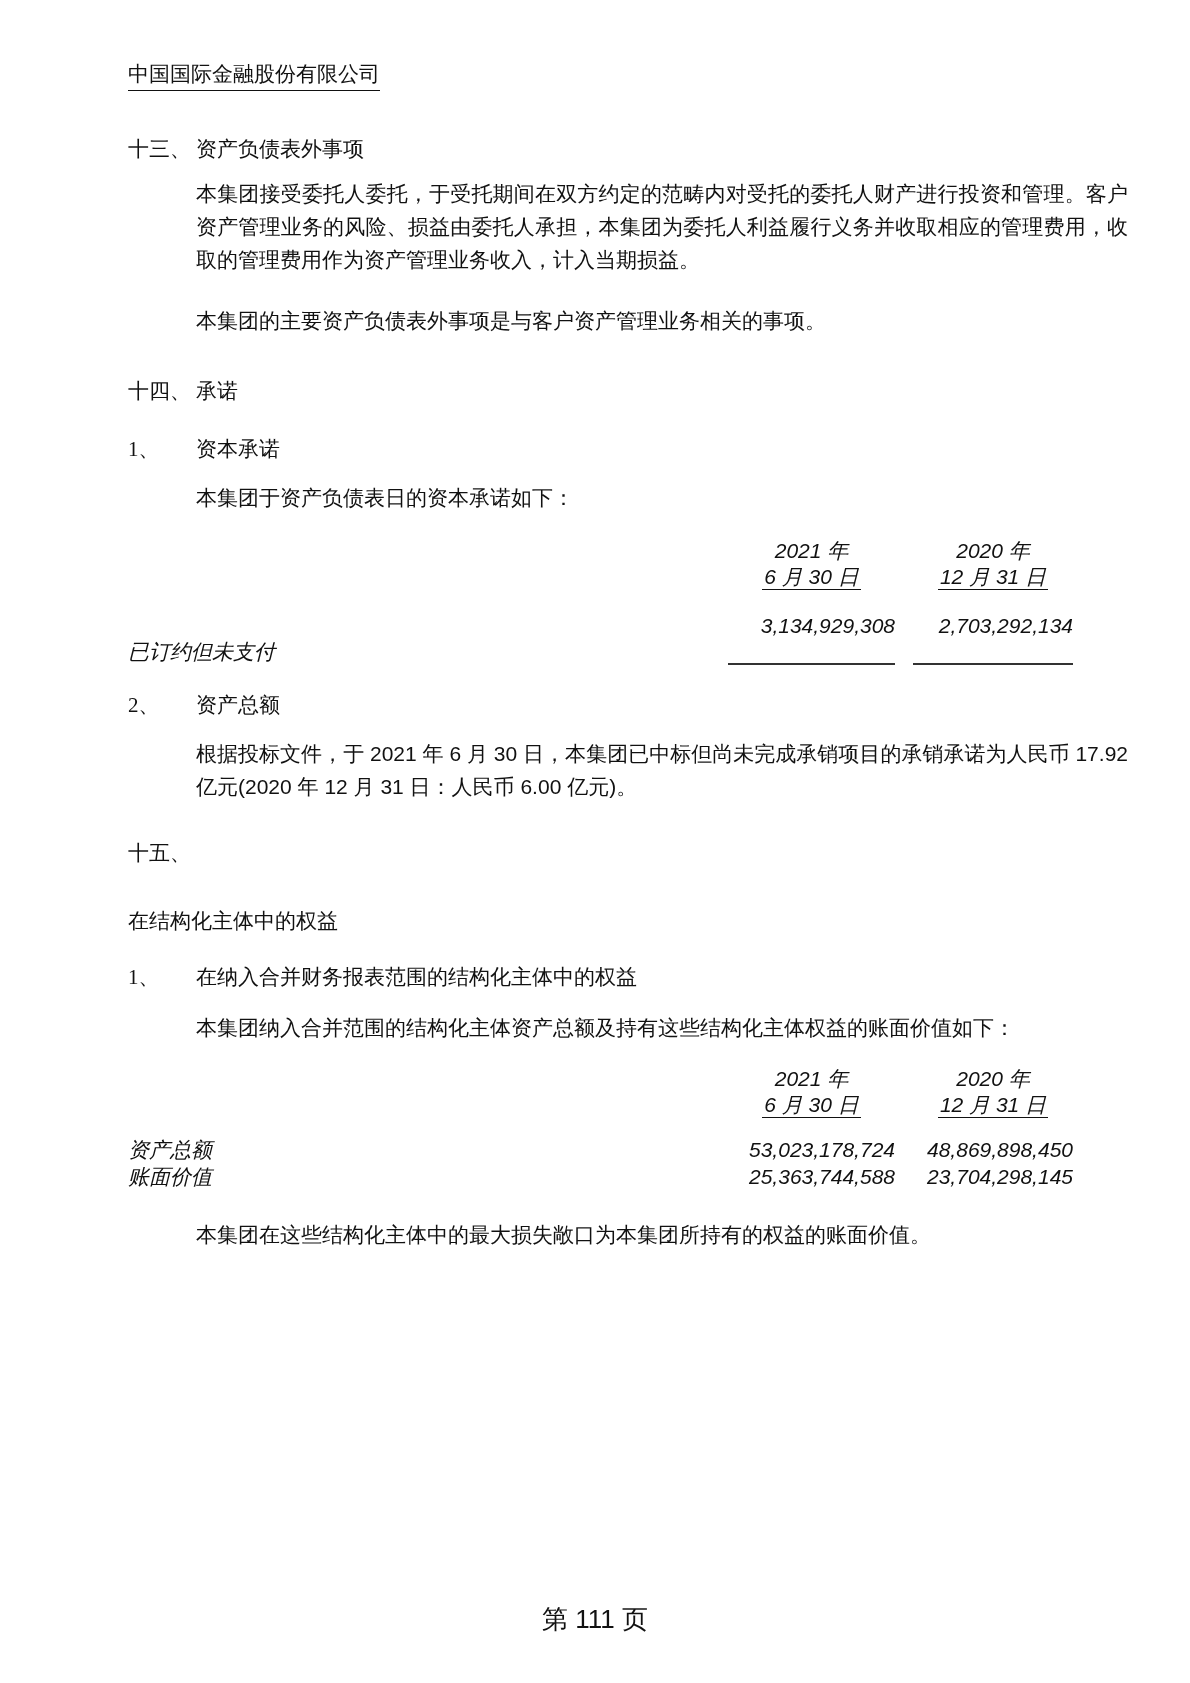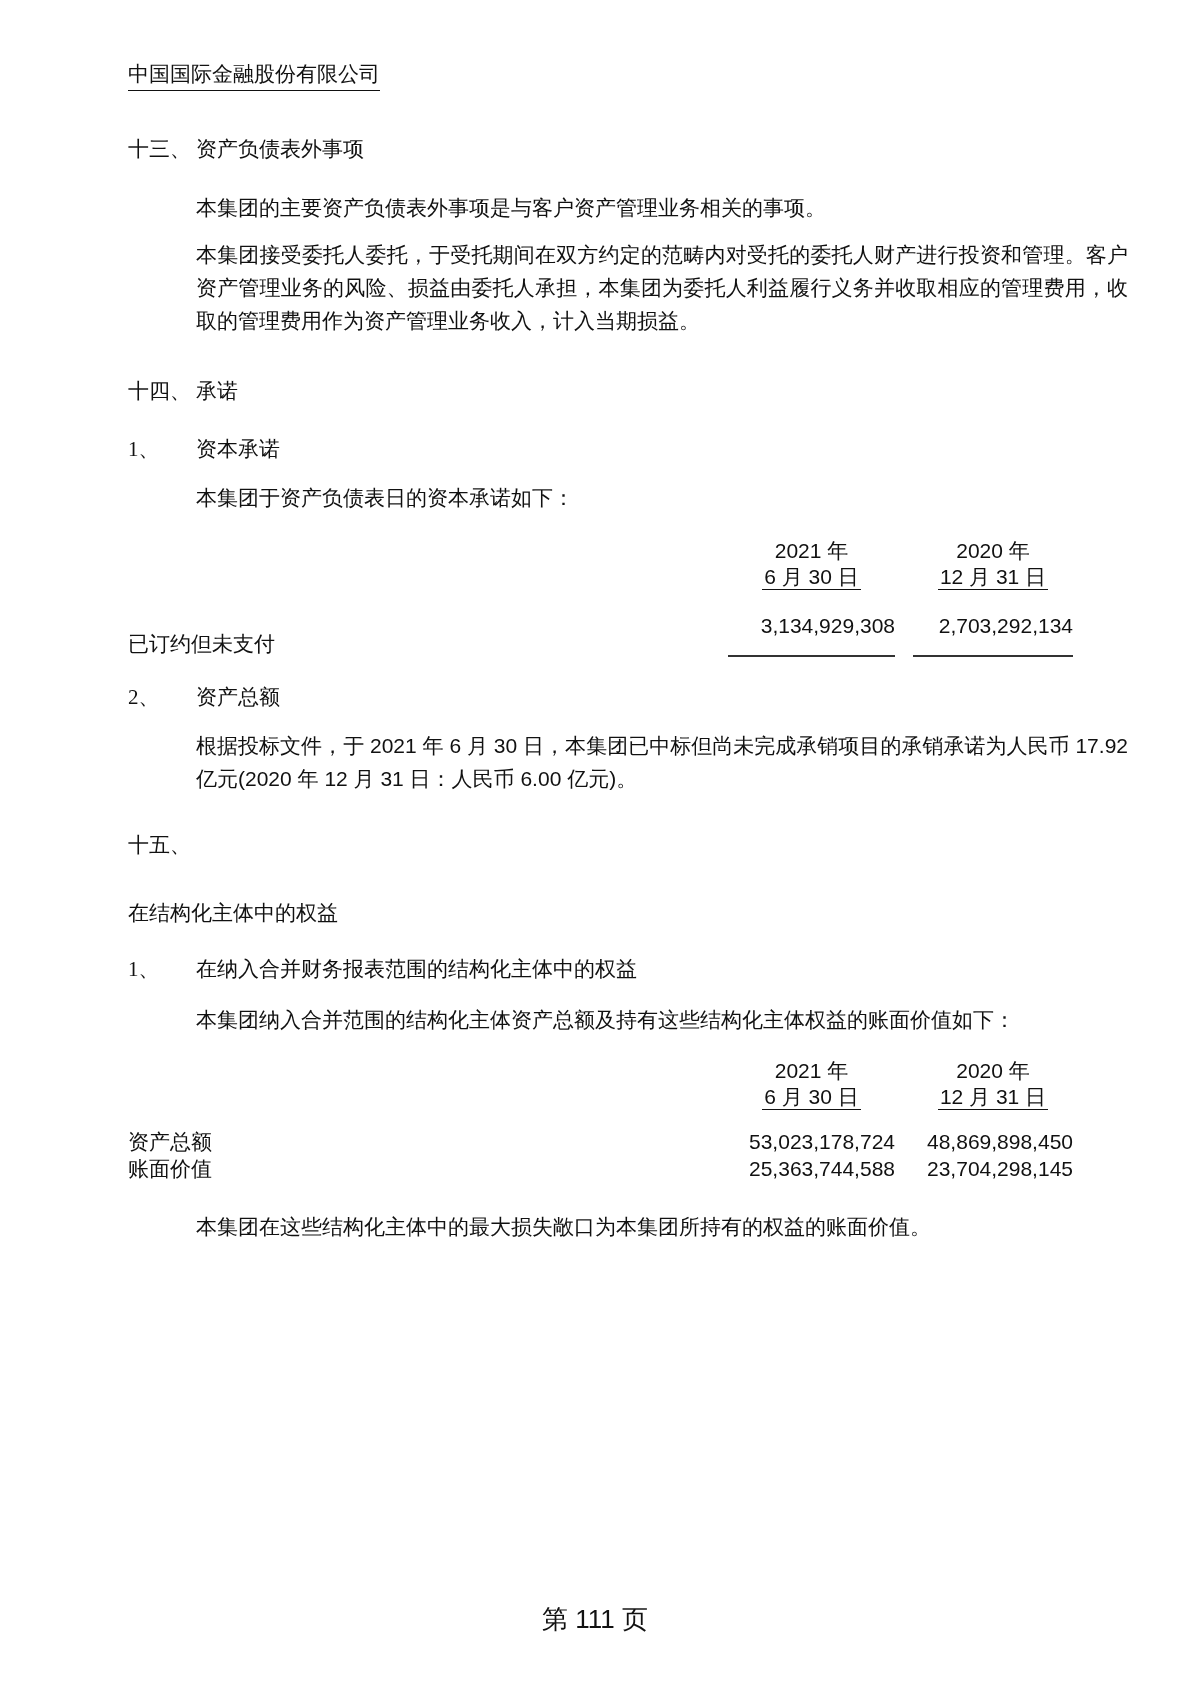--- a/index.html
+++ b/index.html
@@ -42,34 +42,34 @@
   .mt-tbl1  { margin-top: 24px; }
   .mt-sub2  { margin-top: 26px; }
   .mt-para2 { margin-top: 18px; }
   .mt-h15   { margin-top: 36px; flex-direction: column; }
   .mt-sub1b { margin-top: 28px; }
   .mt-intro2{ margin-top: 20px; }
   .mt-tbl2  { margin-top: 22px; }
   .mt-close { margin-top: 28px; }
 
   
-  .fin-table { width: 1000px; padding-right: 55px; }
+  .fin-table { width: 1000px; padding-right: 55px; font-style: italic; }
   .t-row, .t-head-row { display: flex; align-items: flex-end; }
   .t-label { flex: 1 1 auto; line-height: 27px; }
   .t-col { flex: 0 0 auto; text-align: center; }
   .t-col1 { width: 167px; }
   .t-gap  { width: 18px; flex: 0 0 18px; }
   .t-col2 { width: 160px; }
   .t-year { line-height: 26px; }
   .t-date { line-height: 26px; }
   .t-date span { border-bottom: 1.5px solid #111; padding: 0 2px 1px 2px; }
   .t-val { text-align: right; line-height: 27px; }
   .t-body-gap1 { margin-top: 22px; }
   .t-body-gap2 { margin-top: 18px; }
-  .t-rule { border-bottom: 2px solid #333; padding-bottom: 16px; }
+  .t-rule { border-bottom: 2px solid #333; padding-bottom: 24px; }
   .footer {
     position: absolute;
     top: 1602px; left: 0;
     width: 1190px;
     text-align: center;
     font-size: 26px;
   }
 </style>
 </head>
 <body>
@@ -77,22 +77,22 @@
 <div class="content">
 
   <div>
     <span class="company">中国国际金融股份有限公司</span>
   </div>
 
   <div class="heading-row mt-h13">
     <span class="h-num">十三、</span>
     <span class="h-title">资产负债表外事项</span>
   </div>
+  <p class="para indent mt-p2">本集团接受委托人委托，于受托期间在双方约定的范畴内对受托的委托人财产进行投资和管理。客户资产管理业务的风险、损益由委托人承担，本集团为委托人利益履行义务并收取相应的管理费用，收取的管理费用作为资产管理业务收入，计入当期损益。</p>
   <p class="para indent mt-p1">本集团的主要资产负债表外事项是与客户资产管理业务相关的事项。</p>
-  <p class="para indent mt-p2">本集团接受委托人委托，于受托期间在双方约定的范畴内对受托的委托人财产进行投资和管理。客户资产管理业务的风险、损益由委托人承担，本集团为委托人利益履行义务并收取相应的管理费用，收取的管理费用作为资产管理业务收入，计入当期损益。</p>
 
   <div class="heading-row mt-h14">
     <span class="h-num">十四、</span>
     <span class="h-title">承诺</span>
   </div>
 
   <div class="heading-row mt-sub1">
     <span class="h-num">1、</span>
     <span class="h-title">资本承诺</span>
   </div>

